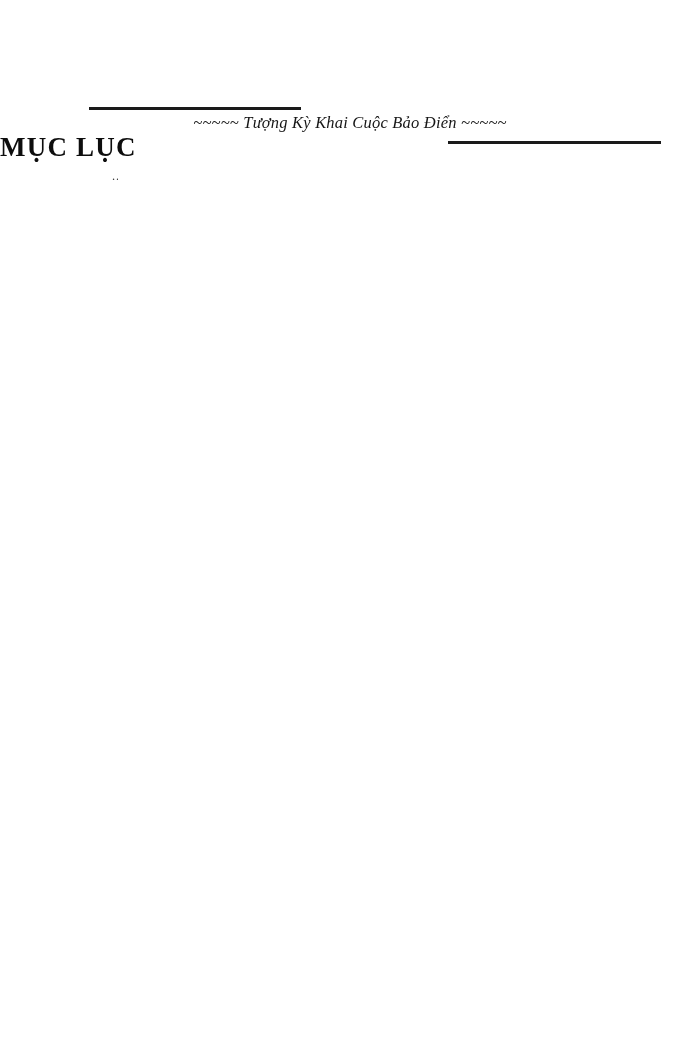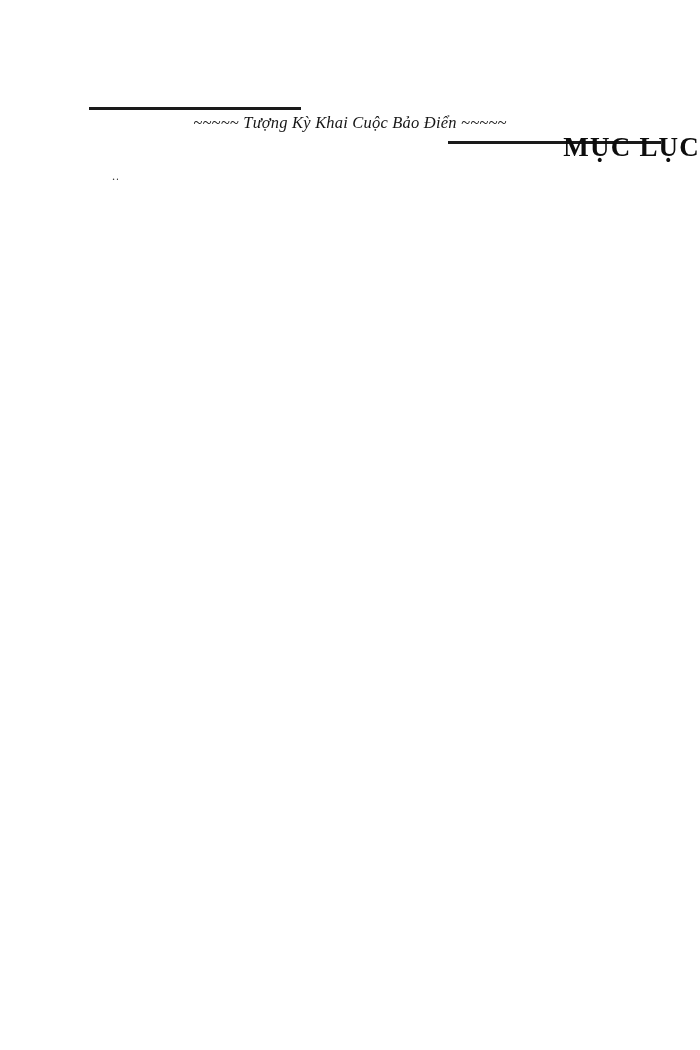--- a/index.html
+++ b/index.html
@@ -59,21 +59,21 @@
     color: #161616;
     white-space: nowrap;
   }
 
   
   .doc-title {
     position: absolute;
     left: 0;
     top: 132px;
     width: 700px;
-    text-align: right;
+    text-align: left;
     font-weight: bold;
     font-size: 27px;
     letter-spacing: 1.2px;
     color: #0d0d0d;
   }
 
   
   .toc {
     position: absolute;
     left: 0;

